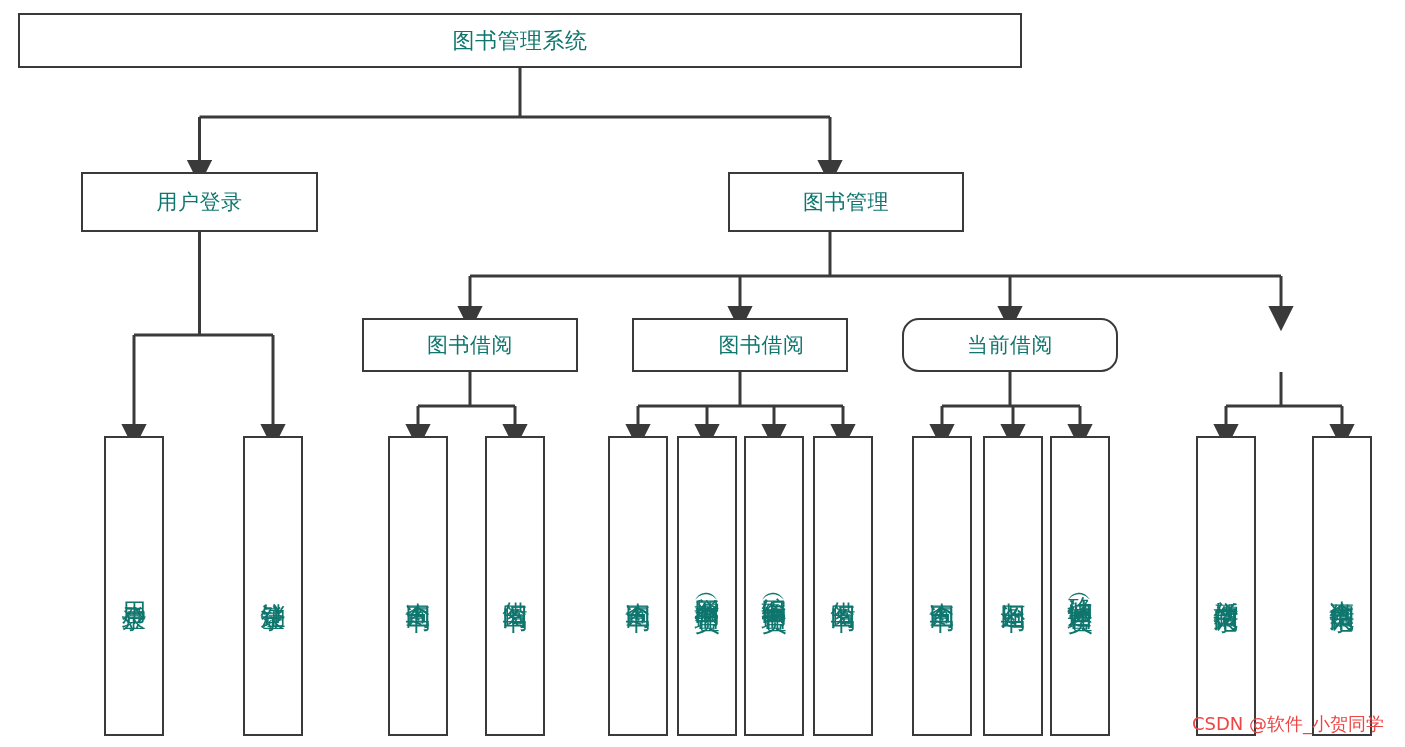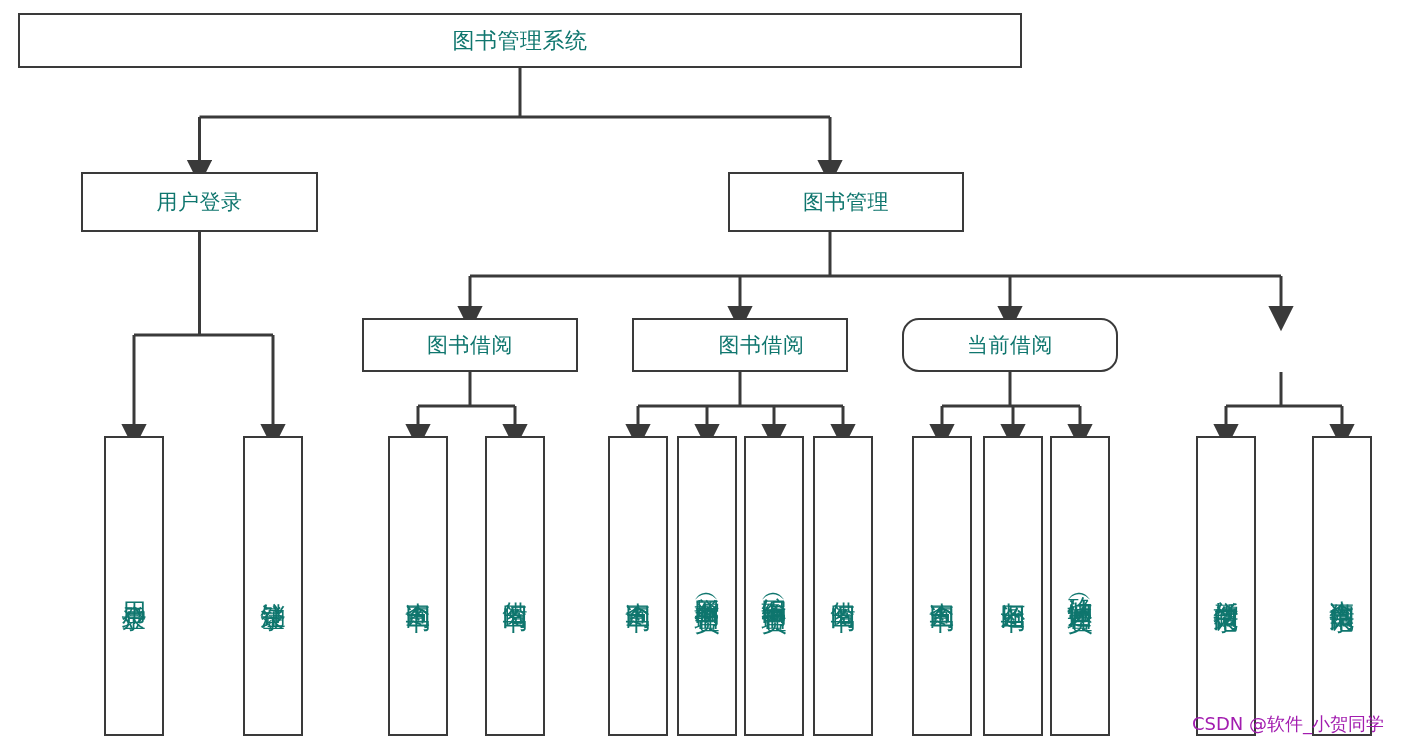--- a/index.html
+++ b/index.html
@@ -64,21 +64,21 @@
     letter-spacing: 2px;
     max-height: 285px;
     white-space: nowrap;
     overflow: visible;
   }
   .watermark {
     position: absolute;
     left: 1192px;
     top: 712px;
     font-size: 18px;
-    color: #a21caf;
+    color: #ef4444;
     white-space: nowrap;
     z-index: 5;
     font-family: "DejaVu Sans", "Liberation Sans", sans-serif;
   }
 </style>
 </head>
 <body>
 
 <div id="diagram-root">
 

